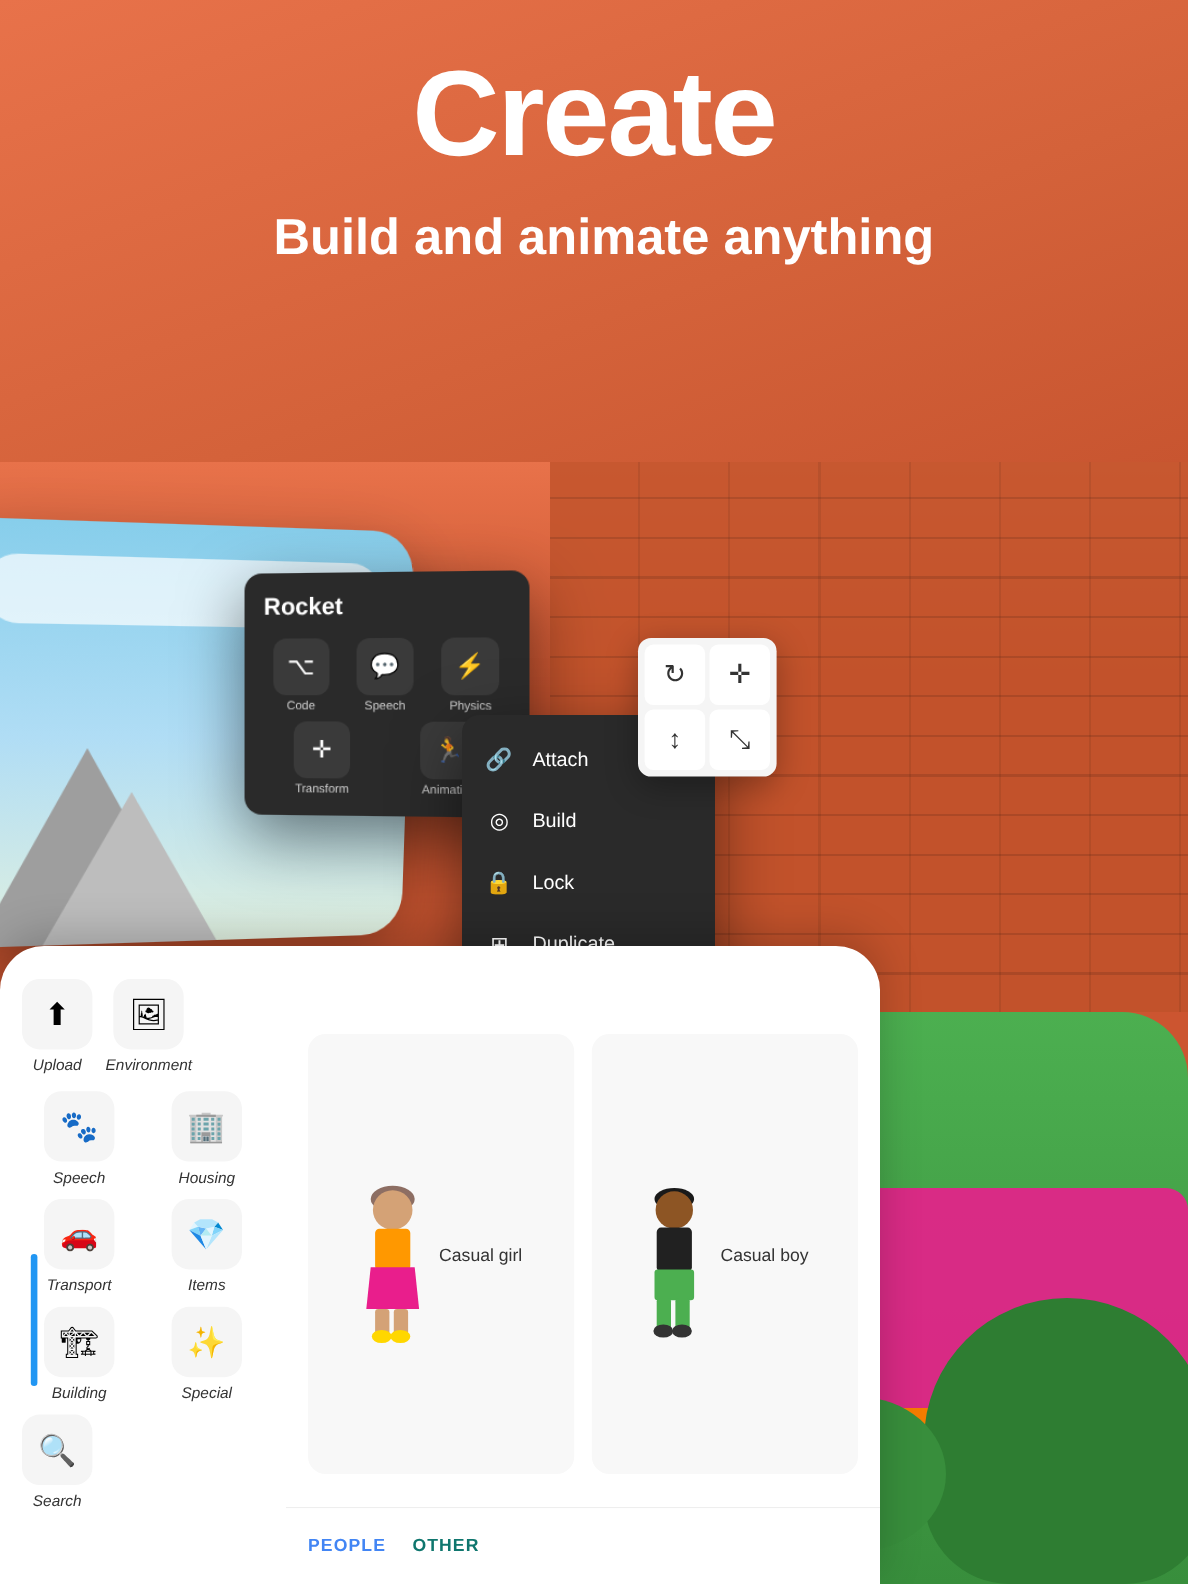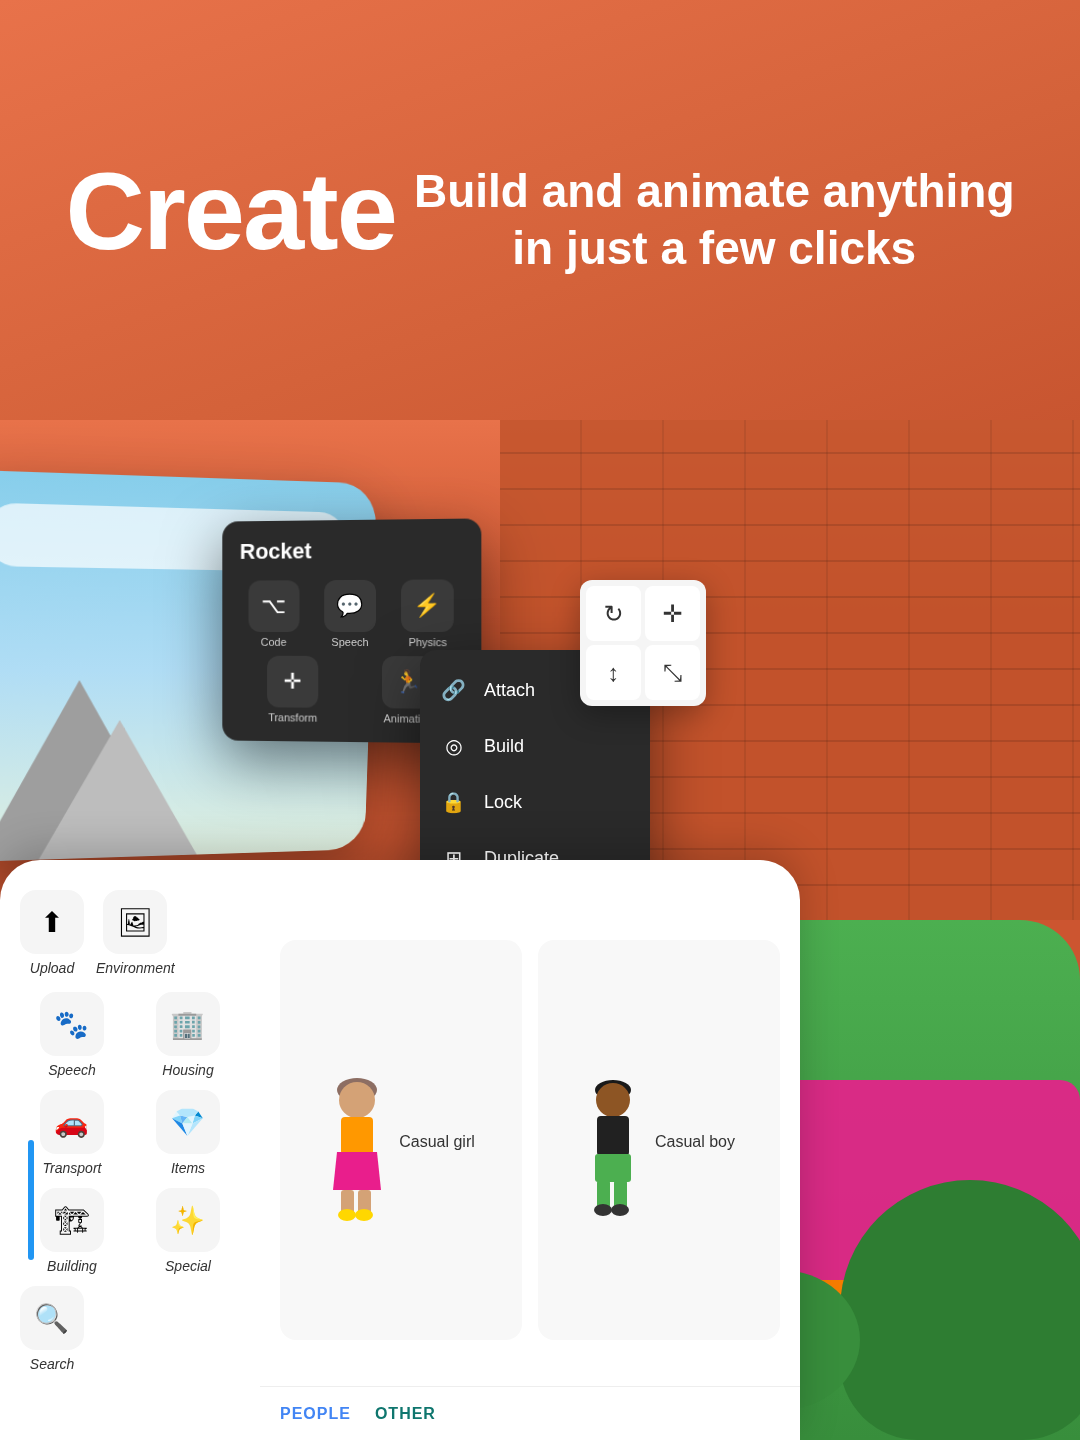--- a/index.html
+++ b/index.html
@@ -9,23 +9,22 @@
       overflow: hidden;
       font-family: -apple-system, BlinkMacSystemFont, 'Segoe UI', sans-serif;
       background: #e8724a;
     }
 
     
     .top-section {
       background: linear-gradient(160deg, #e8724a 0%, #d4623a 60%, #c85530 100%);
       height: 420px;
       display: flex;
-      flex-direction: row;
-      align-items: center;
-      justify-content: center;
+      flex-direction: column;
+      align-items: center;
       padding: 40px 60px 20px;
     }
     .hero-title {
       color: white;
       font-size: 110px;
       font-weight: 900;
       letter-spacing: -2px;
       margin-bottom: 20px;
     }
     .hero-subtitle {
@@ -389,21 +388,21 @@
       color: #333;
       font-weight: 500;
     }
 
     
     .bottom-tabs {
       position: absolute;
       bottom: 0;
       left: 260px;
       right: 0;
-      height: 54px;
+      height: 70px;
       display: flex;
       align-items: center;
       gap: 24px;
       padding: 0 20px;
       border-top: 1px solid #eee;
     }
     .tab-btn {
       font-size: 16px;
       font-weight: 700;
       color: #4285f4;
@@ -432,21 +431,20 @@
       border-radius: 3px;
     }
   </style>
 </head>
 <body>
 
 <div class="top-section">
   <h1 class="hero-title">Create</h1>
   <p class="hero-subtitle">
     <span>Build and animate anything</span><br>
-    <span>in just a few clicks</span>
   </p>
 </div>
 
 <div class="scene-section">
 
   <div class="brick-wall"></div>
 
   <div class="sky-panel">
     <div class="sky-clouds"></div>
     <div class="sky-mountain">

